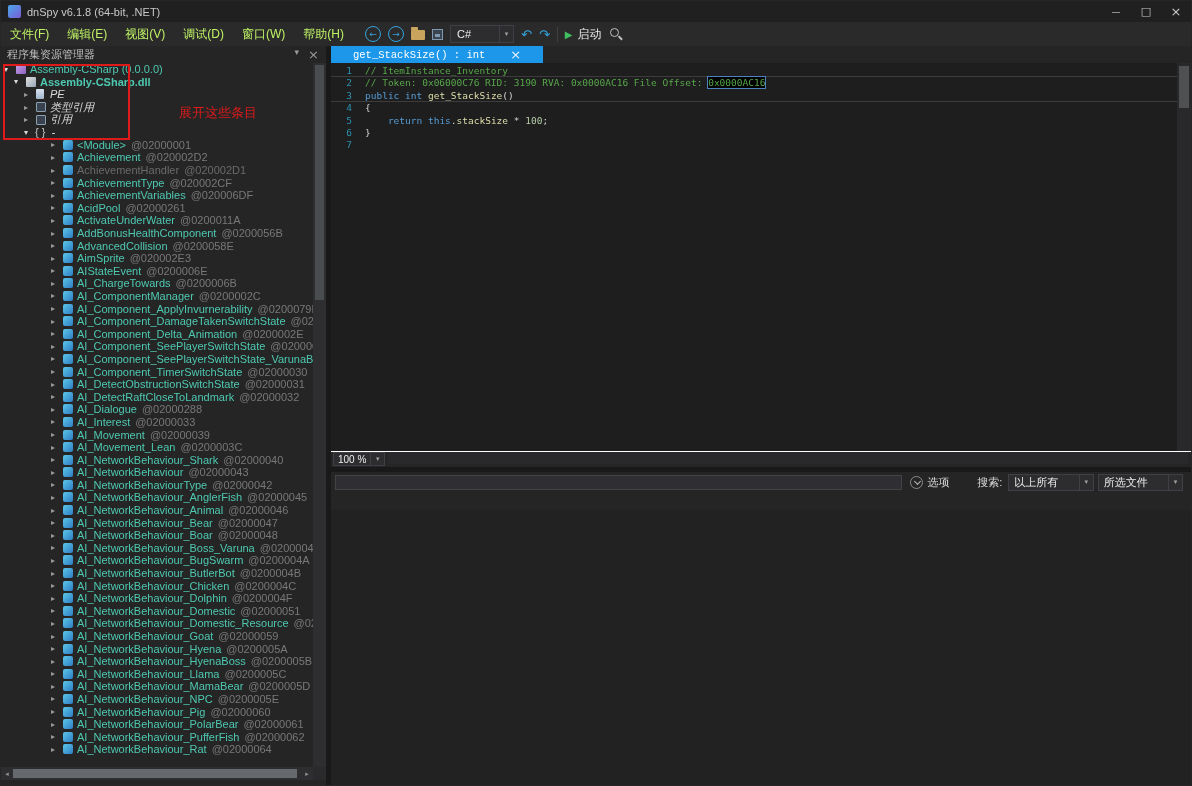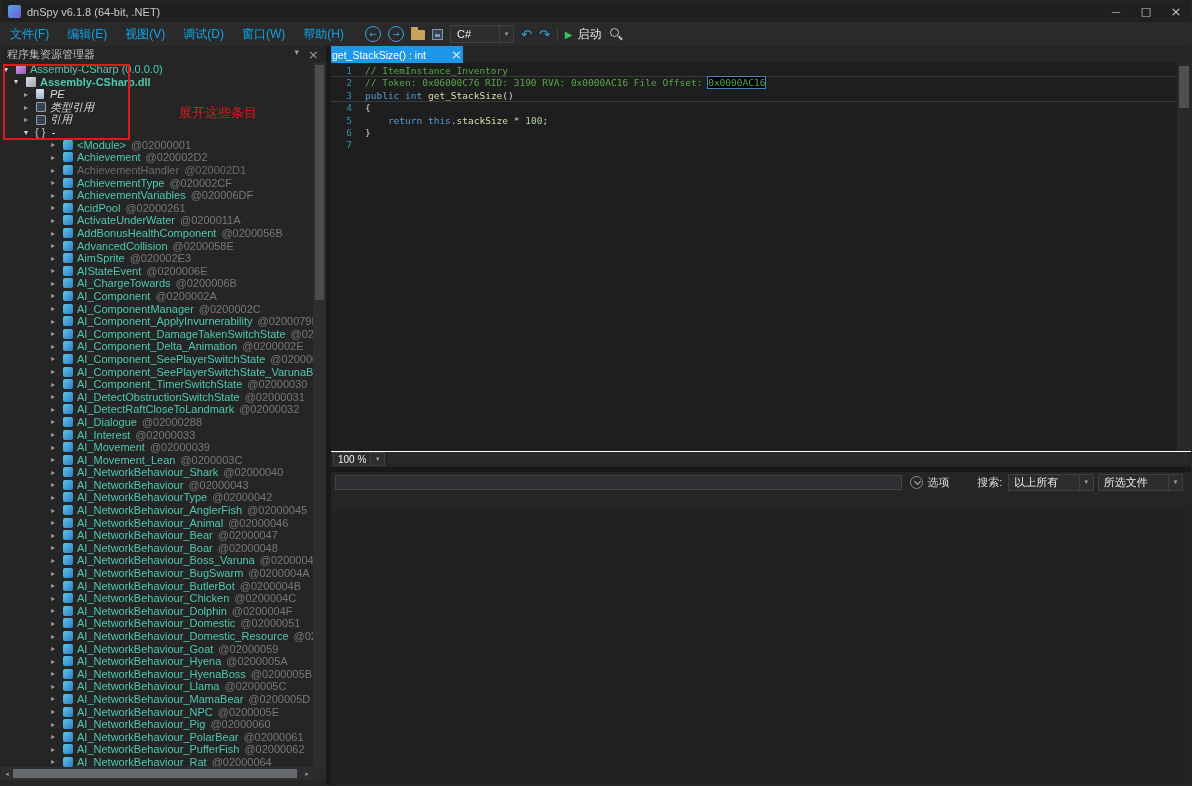--- a/index.html
+++ b/index.html
@@ -12,21 +12,21 @@
   .app-icon{width:13px;height:13px;margin:0 6px 0 7px;border-radius:2px;background:linear-gradient(135deg,#49A8E8,#7B5CD6);flex:none;}
   .title-text{font-size:11px;color:#C8C8C8;}
   .win-btns{margin-left:auto;display:flex;height:100%;}
   .win-btn{width:30px;display:flex;align-items:center;justify-content:center;color:#C8C8C8;font-size:11px;font-family:"DejaVu Sans",sans-serif;}
   .i-min::before{content:"—";font-size:9px;}
   .i-max::before{content:"□";font-size:11px;}
   .i-x::before{content:"×";font-size:13px;}
 
   
   .menubar{position:absolute;left:0;top:21px;right:0;height:24px;background:#2A2A2B;display:flex;align-items:center;}
-  .menu-item{padding:0 9px;font-size:12px;color:#0ea5e9;height:100%;display:flex;align-items:center;}
+  .menu-item{padding:0 9px;font-size:12px;color:#bef264;height:100%;display:flex;align-items:center;}
   .toolbar{display:flex;align-items:center;gap:7px;margin-left:12px;height:100%;}
   .nav-btn{width:16px;height:16px;border:1px solid #35A3DC;border-radius:50%;color:#35A3DC;font-size:9px;display:flex;align-items:center;justify-content:center;font-family:"DejaVu Sans",sans-serif;}
   .i-back::before{content:"←";} .i-fwd::before{content:"→";}
   .folder-icon{width:14px;height:10px;background:#C9A45C;border-radius:1px;position:relative;margin-top:2px;}
   .folder-icon::before{content:"";position:absolute;left:0;top:-3px;width:7px;height:3px;background:#C9A45C;border-radius:1px 1px 0 0;}
   .save-icon{width:11px;height:11px;border:1px solid #8098B0;background:#3A4450;position:relative;}
   .save-icon::before{content:"";position:absolute;left:2px;top:4px;width:5px;height:3px;background:#8098B0;}
   .combo{height:18px;background:#2D2D30;border:1px solid #3F3F46;display:flex;align-items:center;font-size:11px;color:#EDEDED;}
   .combo .val{padding:0 6px;white-space:nowrap;}
   .combo .carr{width:14px;height:100%;display:flex;align-items:center;justify-content:center;color:#A0A0A0;font-size:7px;border-left:1px solid #3F3F46;font-family:"DejaVu Sans",sans-serif;}
@@ -70,21 +70,21 @@
   .i-tl::before{content:"◂";} .i-tr::before{content:"▸";}
   .tree-hthumb{position:absolute;left:12px;top:2px;width:284px;height:9px;background:#66696D;}
   .scroll-corner{position:absolute;right:0;top:721px;width:13px;height:13px;background:#2A2A2C;}
 
   
   .splitter-v{position:absolute;left:325px;top:45px;width:5px;bottom:0;background:#191919;}
   .splitter-h{position:absolute;left:330px;top:466px;right:0;height:5px;background:#191919;}
 
   
   .tabbar{position:absolute;left:330px;top:45px;right:0;height:17px;background:#252526;display:flex;}
-  .tab{background:#1C97EA;color:#FFF;display:flex;align-items:center;font-size:10.5px;padding:0 1px;gap:25px;}
+  .tab{background:#1C97EA;color:#FFF;display:flex;align-items:center;font-size:10.5px;padding:0 22px;gap:25px;font-family:Liberation Mono, monospace;}
   .tab-close{font-size:10px;color:#EAF4FD;font-family:"DejaVu Sans",sans-serif;}
   .editor{position:absolute;left:330px;top:62px;right:0;height:388px;background:#1E1E1E;overflow:hidden;padding-top:2px;}
   .code-line{display:flex;height:12.4px;line-height:12.4px;font-family:"DejaVu Sans Mono",monospace;font-size:9.5px;}
   .code-line.sep{box-shadow:inset 0 -1px 0 #3C3C3C;}
   .ln{flex:none;width:34px;text-align:right;padding-right:13px;color:#2B91AF;}
   .src{white-space:pre;color:#D4D4D4;}
   .c-com{color:#57A64A;} .c-kw{color:#569CD6;} .c-m{color:#DCDCAA;} .c-f{color:#DCDCAA;}
   .c-n{color:#B5CEA8;} .c-p{color:#D4D4D4;}
   .c-sel{background:#000000;box-shadow:0 0 0 1px #4C82C0;}
   .editor-vscroll{position:absolute;right:0;top:62px;width:14px;height:388px;background:#29292B;}
@@ -272,26 +272,20 @@
             <span class="ttoken">@0200006E</span>
           </div>
 
           <div class="trow lv3">
             <span class="arr col"></span>
             <span class="ticon icon-class"></span>
             <span class="tname n-teal">AI_ChargeTowards</span>
             <span class="ttoken">@0200006B</span>
           </div>
 
-          <div class="trow lv3">
-            <span class="arr col"></span>
-            <span class="ticon icon-class"></span>
-            <span class="tname n-teal">AI_Component</span>
-            <span class="ttoken">@0200002A</span>
-          </div>
 
           <div class="trow lv3">
             <span class="arr col"></span>
             <span class="ticon icon-class"></span>
             <span class="tname n-teal">AI_ComponentManager</span>
             <span class="ttoken">@0200002C</span>
           </div>
 
           <div class="trow lv3">
             <span class="arr col"></span>

